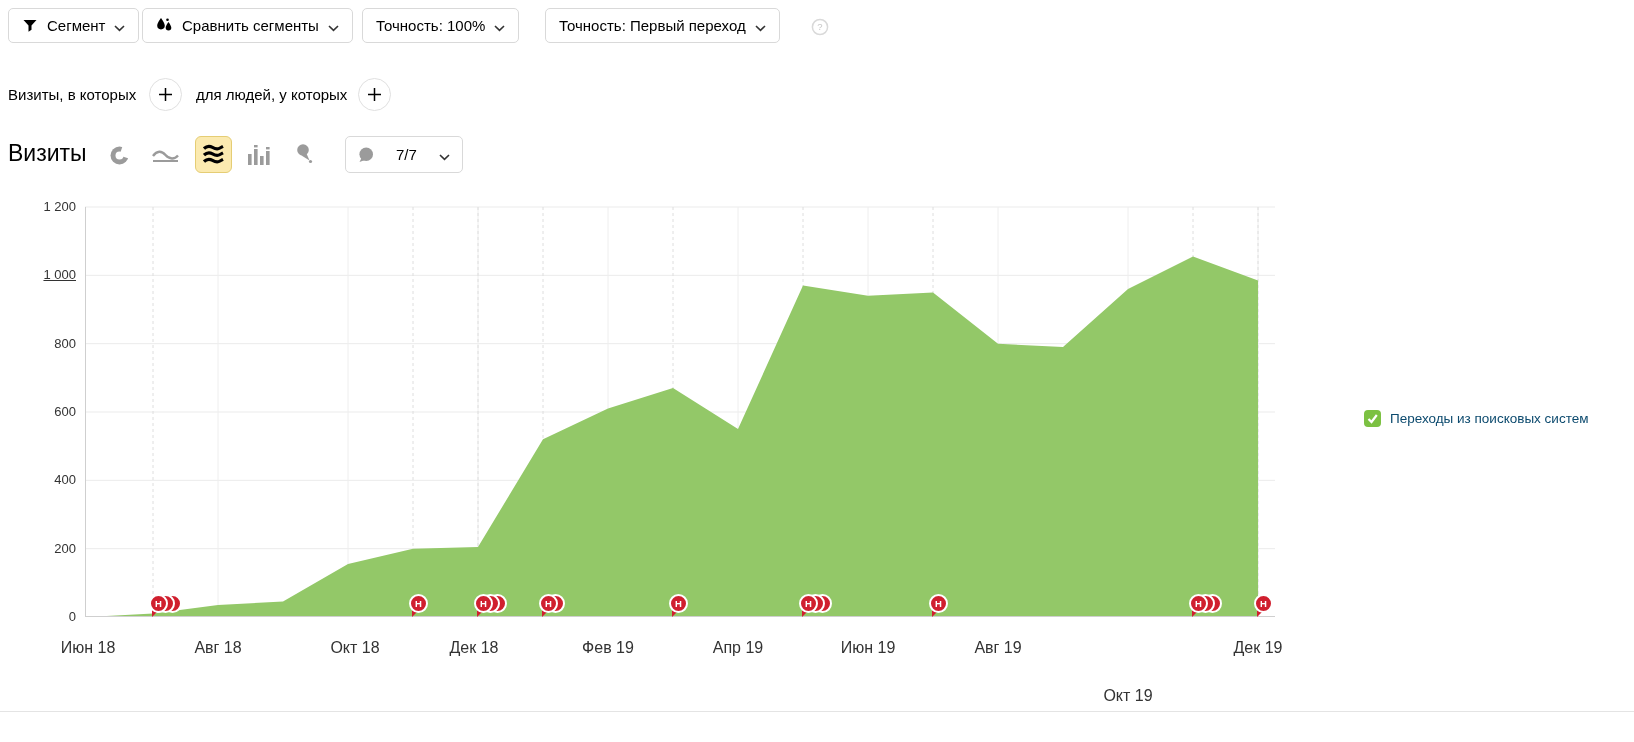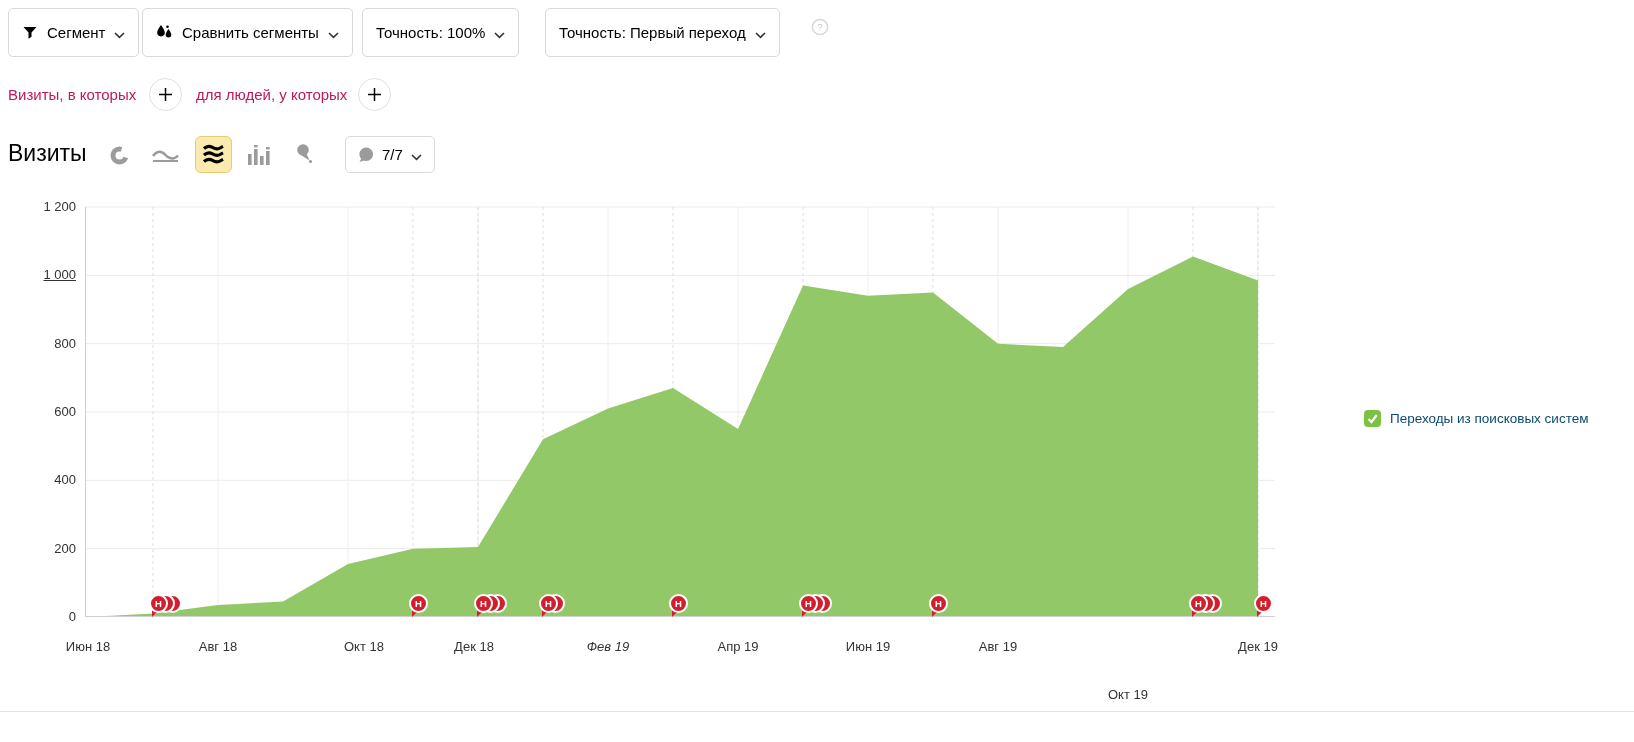--- a/index.html
+++ b/index.html
@@ -1,37 +1,37 @@
 <!DOCTYPE html>
 <html><head>
 <meta charset="utf-8">
 <style>
   html,body{margin:0;padding:0;background:#fff;font-family:"Liberation Sans",sans-serif;}
   body{width:1634px;height:742px;position:relative;overflow:hidden;color:#000;}
   .abs{position:absolute;}
   
-  .btn{position:absolute;top:8px;display:inline-flex;align-items:center;gap:9px;height:49px;
+  .btn{position:absolute;top:8px;display:inline-flex;align-items:center;gap:9px;height:35px;
        padding:0 13px;border:1px solid #d9d9d9;border-radius:5px;background:#fff;font-size:15px;
        color:#000;cursor:pointer;box-sizing:border-box;white-space:nowrap;}
   .chev{display:inline-block;margin-top:2px;}
   .help{position:absolute;left:811px;top:18px;width:18px;height:18px;cursor:pointer;}
   
-  .cond-label{position:absolute;top:78px;height:34px;line-height:34px;font-size:15px;color:#be185d;}
+  .cond-label{position:absolute;top:78px;height:34px;line-height:34px;font-size:15px;color:#000000;}
   .plus-btn{position:absolute;top:78px;width:33px;height:33px;border:1px solid #e0e0e0;border-radius:50%;
             background:#fff;display:flex;align-items:center;justify-content:center;cursor:pointer;box-sizing:border-box;}
   
   .page-title{position:absolute;left:8px;top:140px;font-size:23px;color:#000;}
   .cticon{position:absolute;cursor:pointer;}
   .sel-box{position:absolute;left:195px;top:136px;width:37px;height:37px;border:1px solid #e5cd74;
            border-radius:6px;background:#fbeab0;display:flex;align-items:center;justify-content:center;cursor:pointer;box-sizing:border-box;}
-  .ann-btn{position:absolute;left:345px;top:136px;height:37px;display:inline-flex;align-items:center;gap:8px;
+  .ann-btn{position:absolute;left:345px;top:136px;height:37px;display:inline-flex;align-items:center;gap:22px;
            padding:4px 12px;border:1px solid #d9d9d9;border-radius:5px;background:#fff;font-size:15px;cursor:pointer;box-sizing:border-box;}
   
   .ytick{position:absolute;left:0;width:76px;text-align:right;font-size:13px;color:#333;line-height:16px;}
-  .xtick{position:absolute;width:70px;text-align:center;font-size:13px;color:#333;top:639px;}
+  .xtick{position:absolute;width:70px;text-align:center;font-size:16px;color:#333;top:639px;}
   
   .marker{position:absolute;width:34px;height:24px;cursor:pointer;}
   .mk-c{position:absolute;top:0;width:19px;height:19px;border-radius:50%;background:#d01f2e;border:2px solid #fff;
         box-sizing:border-box;color:#fff;font-size:9.5px;font-weight:bold;text-align:center;line-height:15px;}
   .mk-tail{position:absolute;left:3px;top:15px;width:0;height:0;border-top:8px solid #d01f2e;border-right:8px solid transparent;}
   
   .legend{position:absolute;left:1364px;top:410px;display:flex;align-items:center;gap:9px;cursor:pointer;}
   .legend-check{width:17px;height:17px;border-radius:4px;background:#7cc142;display:flex;align-items:center;justify-content:center;}
   .legend-label{font-size:13.5px;color:#0c4a6e;}
   .divider{position:absolute;left:0;top:711px;width:1634px;height:1px;background:#e4e4e4;}
@@ -204,23 +204,23 @@
     <line x1="848" y1="2" x2="848" y2="412" stroke="#dedede" stroke-width="1" stroke-dasharray="3,3"></line>
     <line x1="1108" y1="2" x2="1108" y2="412" stroke="#dedede" stroke-width="1" stroke-dasharray="3,3"></line>
     <line x1="1173" y1="2" x2="1173" y2="412" stroke="#dedede" stroke-width="1" stroke-dasharray="3,3"></line>
     <path d="M 3 412 L 3 412.0 L 68 408.6 L 133 400.0 L 198 396.6 L 263 359.0 L 328 343.7 L 393 342.0 L 458 234.3 L 523 203.6 L 588 183.1 L 653 224.1 L 718 80.6 L 783 90.8 L 848 87.4 L 913 138.7 L 978 142.1 L 1043 84.0 L 1108 51.5 L 1173 75.5 L 1173 412 Z" fill="#93c868"></path>
     <line x1="0.5" y1="2" x2="0.5" y2="412" stroke="#cfcfcf" stroke-width="1"></line>
     <line x1="0" y1="411.5" x2="1190" y2="411.5" stroke="#cfcfcf" stroke-width="1"></line>
   </svg>
 <div class="abs" id="x-axis" style="left:0;top:0">
     <div class="xtick" style="left: 53px;">Июн 18</div>
     <div class="xtick" style="left: 183px;">Авг 18</div>
-    <div class="xtick" style="left: 329px; text-align: center;">Окт 18</div>
+    <div class="xtick" style="left: 320px; text-align: center;">Окт 18</div>
     <div class="xtick" style="left: 439px;">Дек 18</div>
-    <div class="xtick" style="left: 573px; font-style: italic;">Фев 19</div>
+    <div class="xtick" style="left: 573px;">Фев 19</div>
     <div class="xtick" style="left: 703px;">Апр 19</div>
     <div class="xtick" style="left: 833px;">Июн 19</div>
     <div class="xtick" style="left: 963px;">Авг 19</div>
     <div class="xtick" style="left: 1093px; margin-top: 48px;">Окт 19</div>
     <div class="xtick" style="left: 1223px;">Дек 19</div>
   </div>
 <div class="abs" id="annotations-layer" style="left:85px;top:205px;width:1190px;height:413px">
     <div class="marker" style="left: 64px; top: 389px;">
       <span class="mk-c" style="left: 14px;"></span>
       <span class="mk-c" style="left: 7px;"></span>

